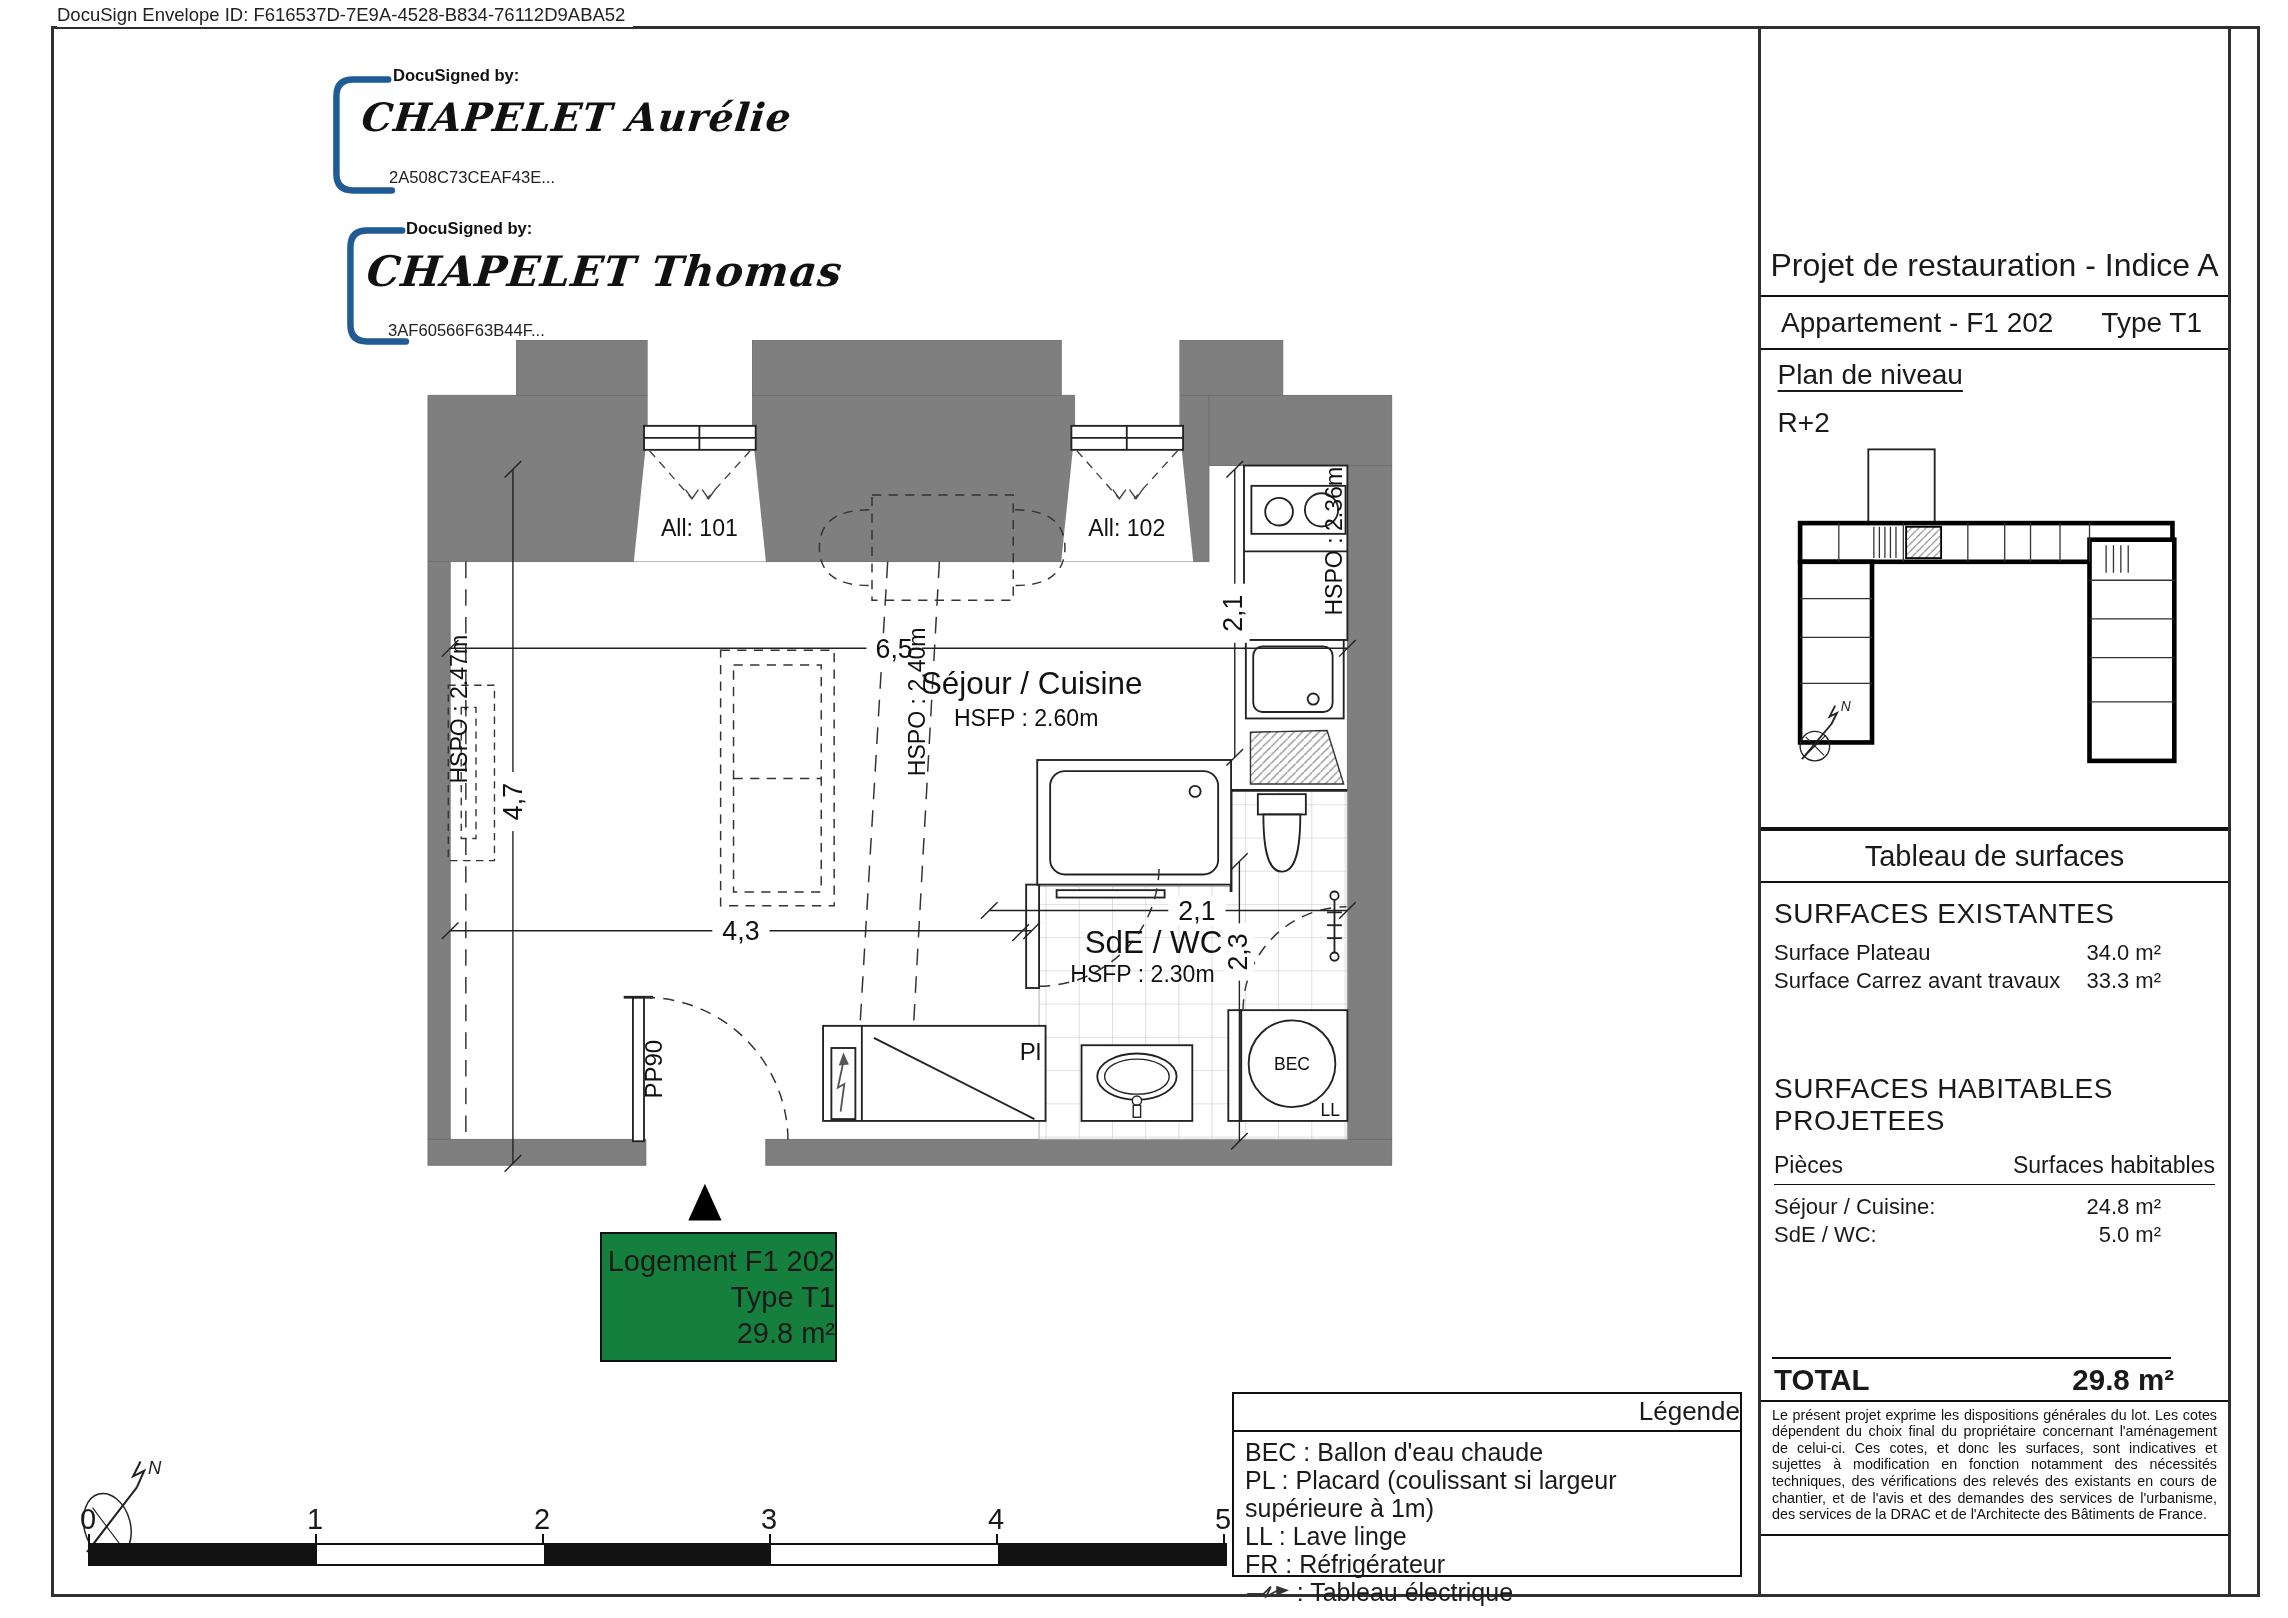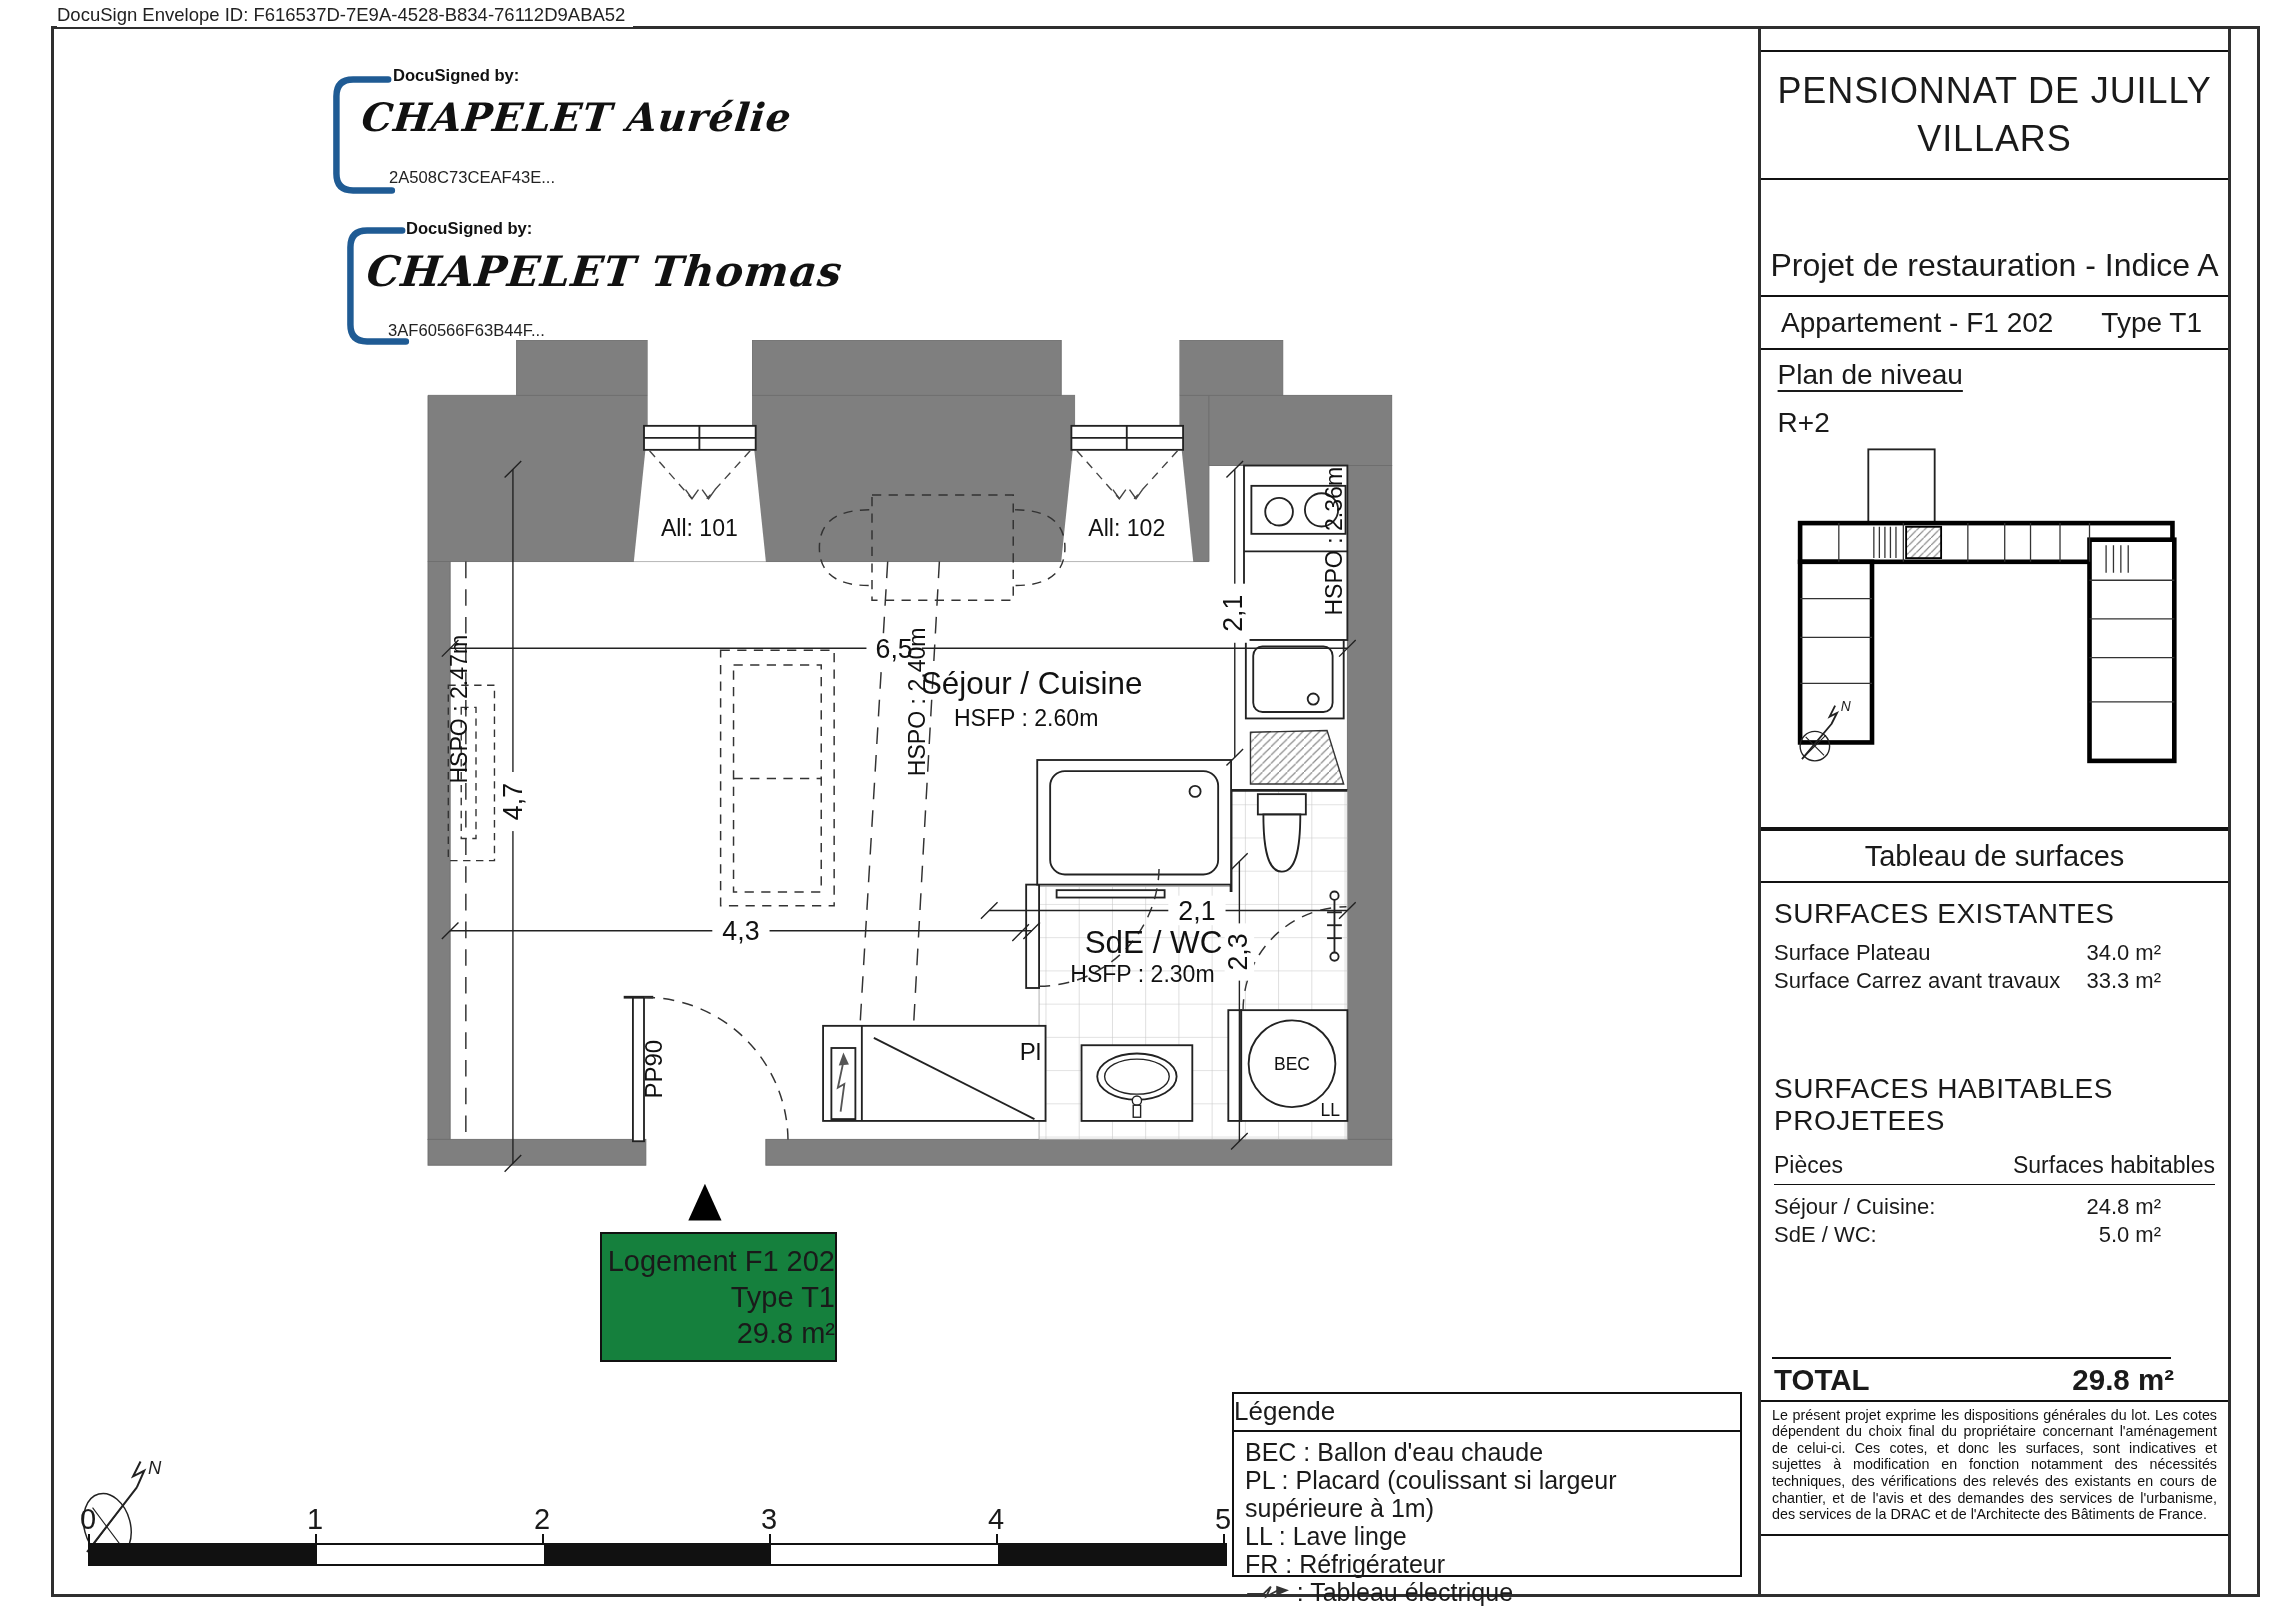--- a/index.html
+++ b/index.html
@@ -34,21 +34,21 @@
                 padding:5.5px 0 5.5px 0;margin-bottom:7.4px;}
   .total-box{position:absolute;left:0;top:1331px;width:100%;height:45px;box-sizing:border-box;border-bottom:2.8px solid #111;}
   .total-rule{position:absolute;left:11px;right:57px;top:0;border-top:2.8px solid #111;}
   .total-line{display:flex;justify-content:space-between;align-items:center;height:100%;
               padding:1.8px 54px 0 13px;font-size:29.5px;font-weight:bold;}
   .note{position:absolute;left:0;width:100%;box-sizing:border-box;border-bottom:2.8px solid #111;
         font-size:14.3px;line-height:16.6px;text-align:justify;padding:4.6px 11px;color:#111;}
   
   .legend{position:absolute;left:1232px;top:1392px;width:510px;height:185px;border:2.8px solid #111;
           box-sizing:border-box;background:#fff;}
-  .legend-title{border-bottom:2.8px solid #111;text-align:left;font-size:26px;padding:1.8px 0 3.7px 0;}
+  .legend-title{border-bottom:2.8px solid #111;text-align:right;font-size:26px;padding:1.8px 0 3.7px 0;}
   .legend-items{padding:5.5px 0 0 11px;font-size:25px;line-height:28px;}
   .legend-electric{display:flex;align-items:center;gap:3.7px;}
   
   .stamp{position:absolute;left:600px;top:1232px;width:237px;height:130px;border:2.8px solid #111;
          box-sizing:border-box;text-align:right;font-size:29px;line-height:36px;padding-top:9.2px;background:#15803d;}
   
   .sb-num{position:absolute;font-size:29px;transform:translateX(-50%);}
   .sb-tick{position:absolute;width:1.8px;height:11px;background:#111;}
   .sb-bar{position:absolute;left:88px;top:1543px;width:1135px;height:18.5px;border:2.8px solid #111;
           box-sizing:content-box;display:flex;}
@@ -259,24 +259,20 @@
     <text transform="translate(901,663) rotate(-90)" font-size="29" text-anchor="middle">2,3</text>
     <text transform="translate(896,296) rotate(-90)" font-size="29" text-anchor="middle">2,1</text>
     <text transform="translate(268,790) rotate(-90)" font-size="26" text-anchor="middle">PP90</text>
     <text x="655" y="780" font-size="26">Pl</text>
     <text x="950" y="791" font-size="19" text-anchor="middle">BEC</text>
     <text x="1002" y="841" font-size="19" text-anchor="end">LL</text>
   </g>
 </svg>
 
 <div class="titleblock">
-  <div class="tb-box tb-center" style="top:24px;height:130px;border-top:2.8px solid #111;">
-    <div class="tb-title">PENSIONNAT DE JUILLY</div>
-    <div class="tb-title">VILLARS</div>
-  </div>
   <div class="tb-box tb-center" style="top:210px;height:61px;">
     <div class="tb-proj">Projet de restauration - Indice A</div>
   </div>
   <div class="tb-box tb-apt" style="top:271px;height:53px;">
     <span>Appartement -  F1 202</span>
     <span>Type T1</span>
   </div>
   <div class="tb-box" style="top:324px;height:479px;">
     <div class="tb-levtitle">Plan de niveau</div>
     <div class="tb-lev">R+2</div>

